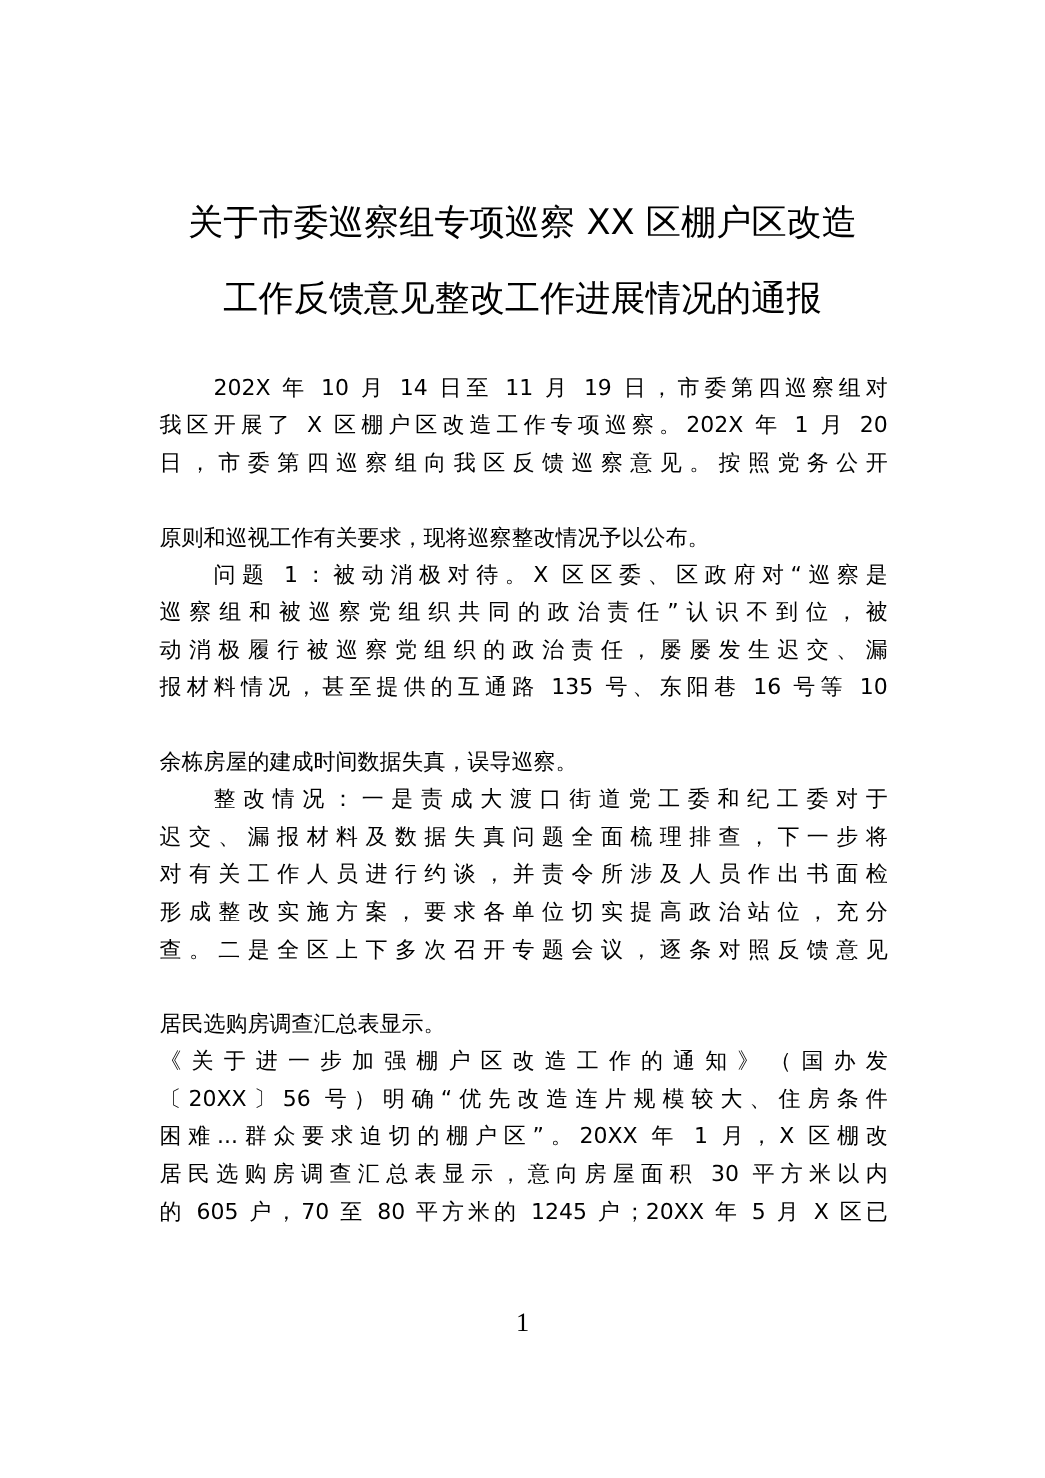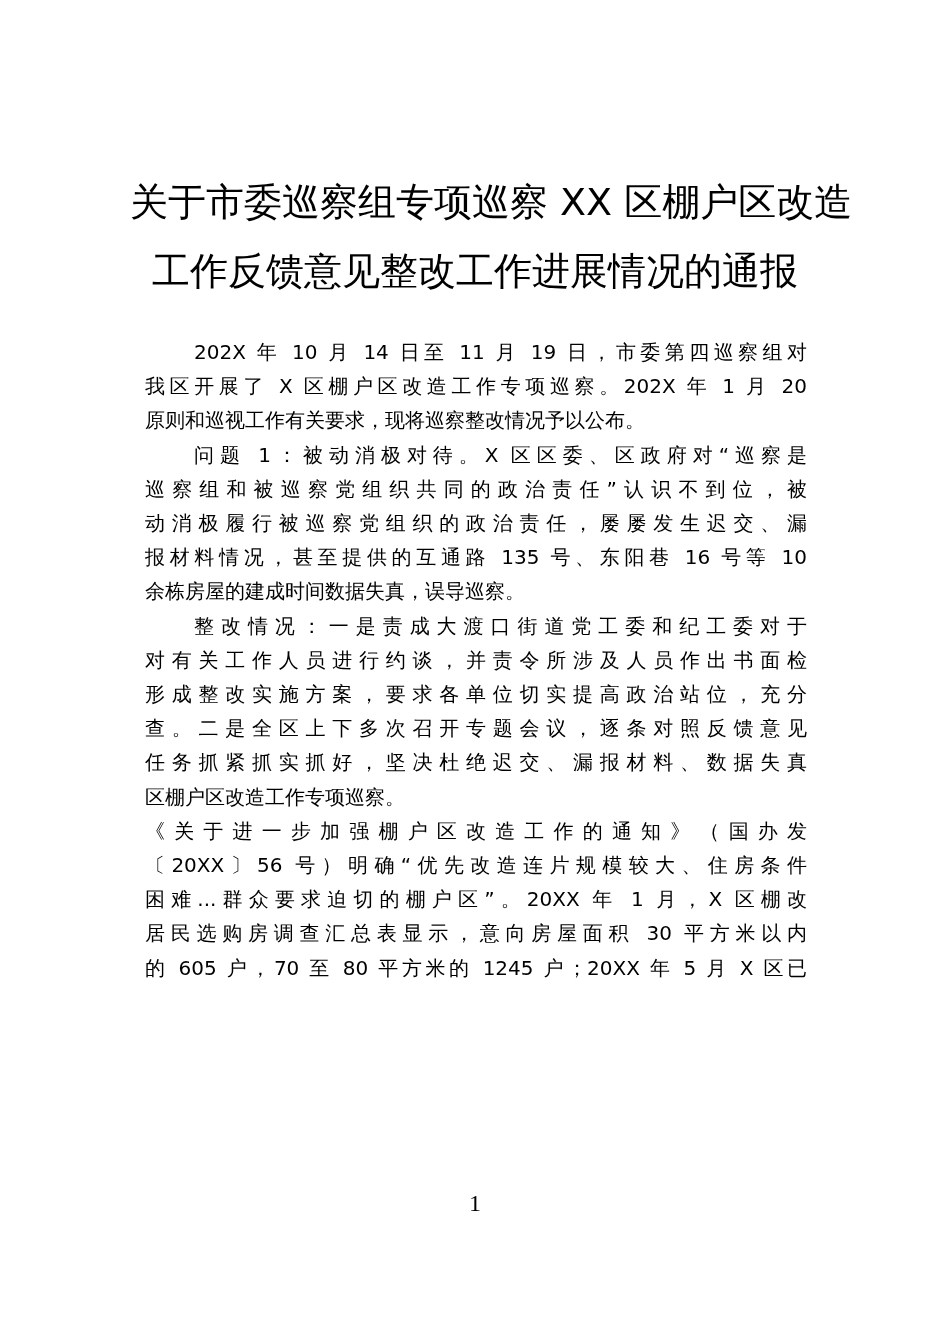--- a/index.html
+++ b/index.html
@@ -21,42 +21,42 @@
       width: 950px;
       height: 1344px;
       background: #ffffff;
     }
     .title {
       position: absolute;
       left: 130px;
       width: 690px;
       top: 168px;
       text-align: center;
-      font-size: 38px;
+      font-size: 32px;
       line-height: 69px;
       letter-spacing: 0px;
     }
     .title .line { display: block; white-space: nowrap; }
     .body {
       position: absolute;
       left: 145px;
       width: 662px;
       top: 335px;
       font-size: 20px;
       line-height: 34.2px;
       text-align: justify;
       text-align-last: left;
     }
     .body .line {
       display: block;
       white-space: nowrap;
       text-align-last: justify;
       text-align: justify;
     }
-    .body .line.last { text-align-last: left; }
+    .body .line.last { text-align-last: left; margin-top: 33px; }
     .body .line.indent { padding-left: 49px; }
     .footer {
       position: absolute;
       left: 0;
       width: 950px;
       top: 1188px;
       text-align: center;
       font-family: "Liberation Serif", "DejaVu Serif", serif;
       font-size: 24px;
       line-height: 30px;
@@ -70,38 +70,39 @@
   <div class="title">
     <span class="line">关于市委巡察组专项巡察 XX 区棚户区改造</span>
     <span class="line">工作反馈意见整改工作进展情况的通报</span>
   </div>
 
   <div class="body">
 
     <div>
       <span class="line indent">202X 年 10 月 14 日至 11 月 19 日，市委第四巡察组对</span>
       <span class="line">我区开展了 X 区棚户区改造工作专项巡察。202X 年 1 月 20</span>
+      <span class="line">日，市委第四巡察组向我区反馈巡察意见。按照党务公开</span>
       <span class="line last">原则和巡视工作有关要求，现将巡察整改情况予以公布。</span>
     </div>
 
     <div>
       <span class="line indent">问题 1：被动消极对待。X 区区委、区政府对“巡察是</span>
       <span class="line">巡察组和被巡察党组织共同的政治责任”认识不到位，被</span>
       <span class="line">动消极履行被巡察党组织的政治责任，屡屡发生迟交、漏</span>
       <span class="line">报材料情况，甚至提供的互通路 135 号、东阳巷 16 号等 10</span>
       <span class="line last">余栋房屋的建成时间数据失真，误导巡察。</span>
     </div>
 
     <div>
       <span class="line indent">整改情况：一是责成大渡口街道党工委和纪工委对于</span>
+      <span class="line">迟交、漏报材料及数据失真问题全面梳理排查，下一步将</span>
       <span class="line">对有关工作人员进行约谈，并责令所涉及人员作出书面检</span>
       <span class="line">形成整改实施方案，要求各单位切实提高政治站位，充分</span>
       <span class="line">查。二是全区上下多次召开专题会议，逐条对照反馈意见</span>
-      <span class="line">任务抓紧抓实抓好，坚决杜绝迟交、漏报材料、数据失真</span>
-      <span class="line last">区棚户区改造工作专项巡察。</span>
+      <span class="line last">居民选购房调查汇总表显示。</span>
     </div>
 
     <div>
       <span class="line">《关于进一步加强棚户区改造工作的通知》（国办发</span>
       <span class="line">〔20XX〕56 号）明确“优先改造连片规模较大、住房条件</span>
       <span class="line">困难...群众要求迫切的棚户区”。20XX 年 1 月，X 区棚改</span>
       <span class="line">居民选购房调查汇总表显示，意向房屋面积 30 平方米以内</span>
       <span class="line">的 605 户，70 至 80 平方米的 1245 户；20XX 年 5 月 X 区已</span>
     </div>
 

